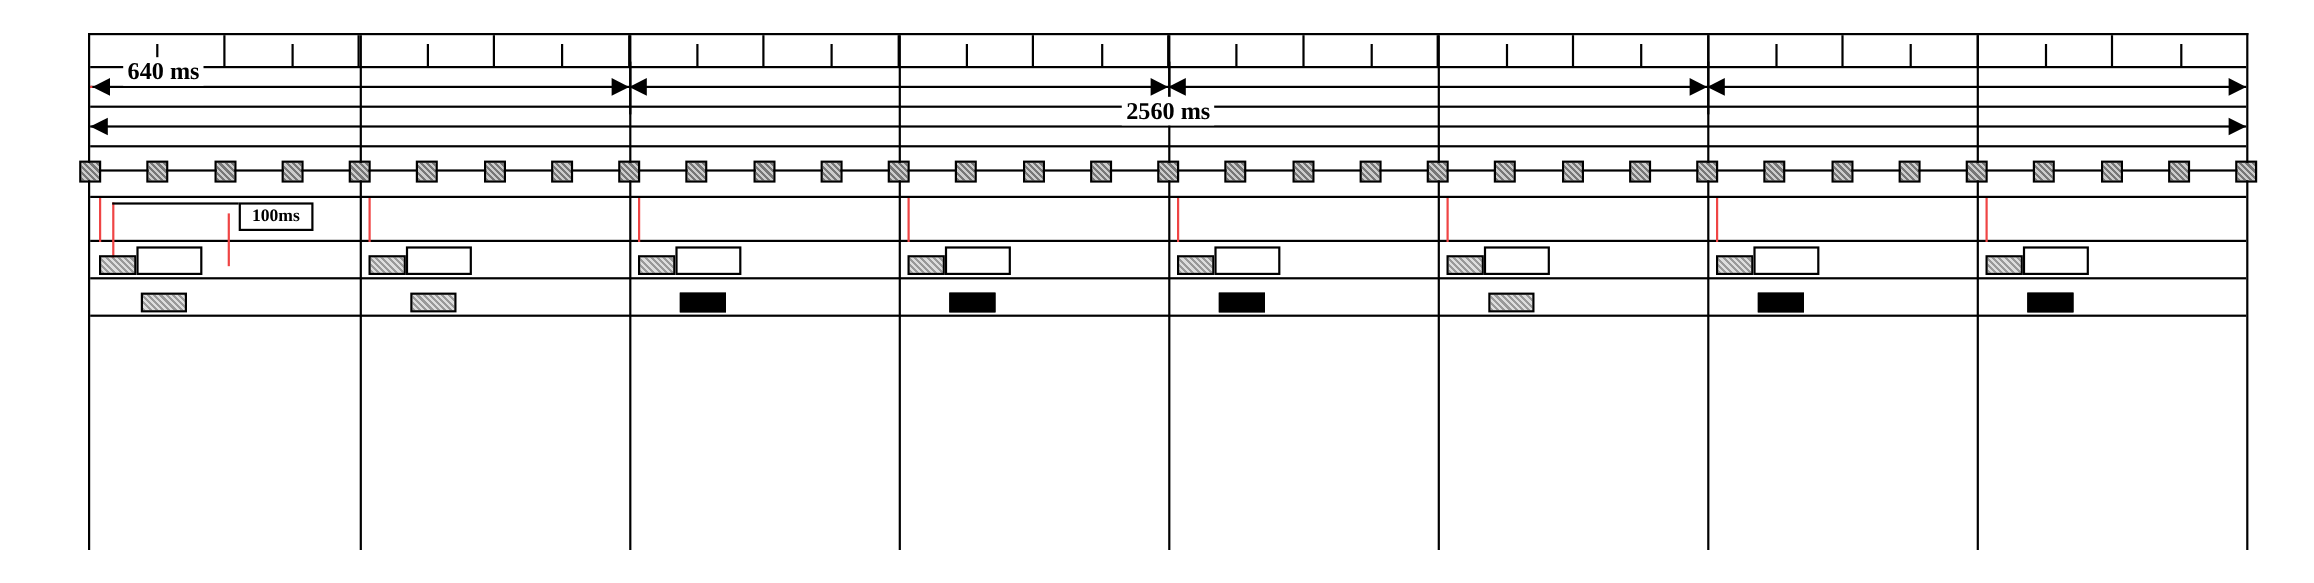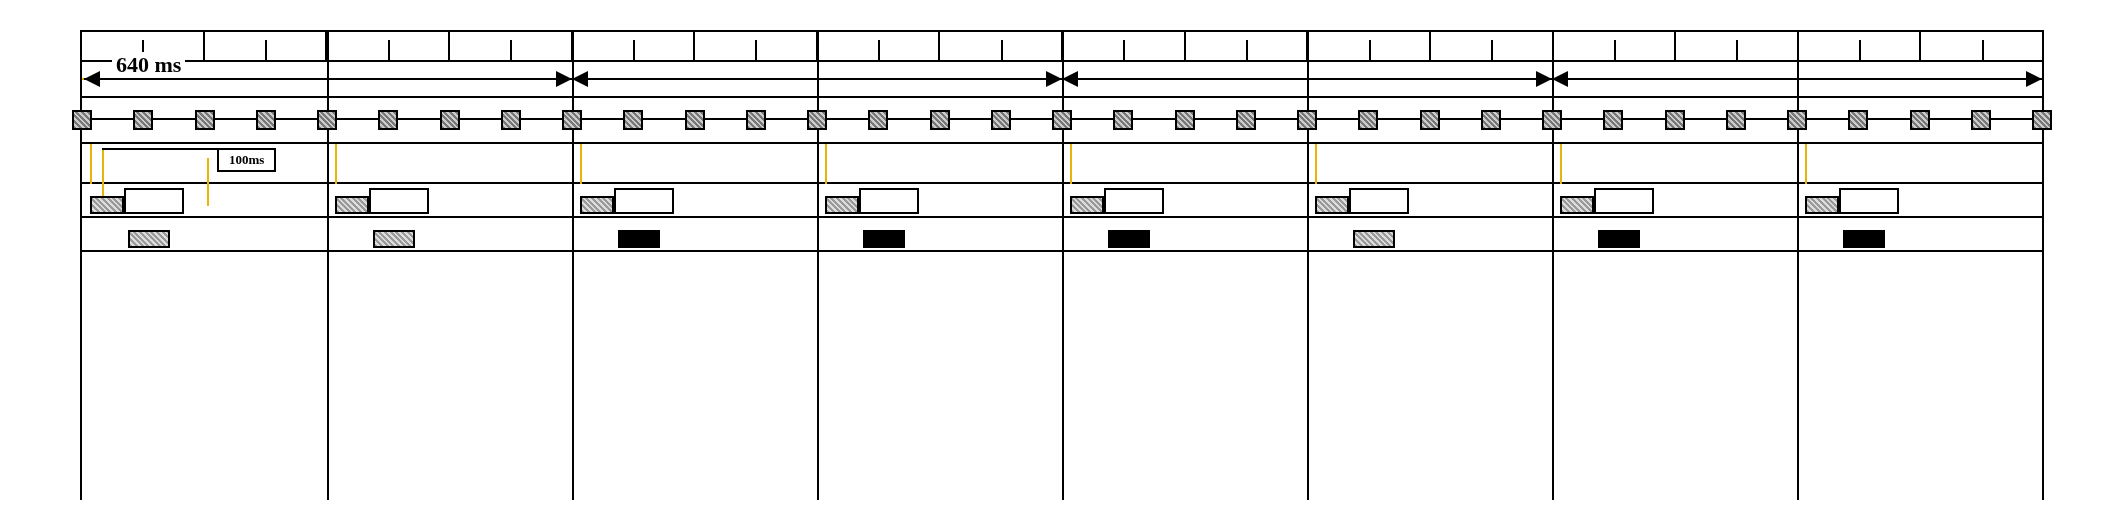--- a/index.html
+++ b/index.html
@@ -111,27 +111,27 @@
   }
   .evt.white { background: #fff; }
   .evt.black { background: #000; }
 
   
   .callout {
     position: absolute;
     border: 2px solid #000;
     background: #fff;
     font-weight: bold;
-    font-size: 13px;
+    font-size: 16px;
     padding: 2px 10px;
     white-space: nowrap;
   }
   .lead {
     position: absolute;
-    border-left: 2px solid #eab308;
+    border-left: 2px solid #ef4444;
   }
   .lead.h { border-left:none; border-top:2px solid #000; }
 </style>
 </head>
 <body>
 
 <div class="diagram">
 
   <div class="vguides">
     <div class="vline" style="left:12.5%"></div>
@@ -171,20 +171,25 @@
 
   <div class="dim" style="left: 25%; width: 25%;"></div>
       <div class="vtick" style="left: 25%;"></div>
       <div class="dim" style="left: 50%; width: 25%;"></div>
       <div class="vtick" style="left: 50%;"></div>
       <div class="dim" style="left: 75%; width: 25%;"></div>
       <div class="vtick" style="left: 75%;"></div>
     </div>
 
 
+  <div class="row row-arrow">
+    <div class="dim center" style="left:0;width:100%">
+      <span class="dim-label">2560 ms</span>
+    </div>
+  </div>
 
   <div class="row row-gap"></div>
 
   <div class="row row-dots">
     <div class="markers" id="markers">
         <div class="marker" style="left: 0%;"></div>
         <div class="marker" style="left: 3.125%;"></div>
         <div class="marker" style="left: 6.25%;"></div>
         <div class="marker" style="left: 9.375%;"></div>
         <div class="marker" style="left: 12.5%;"></div>

